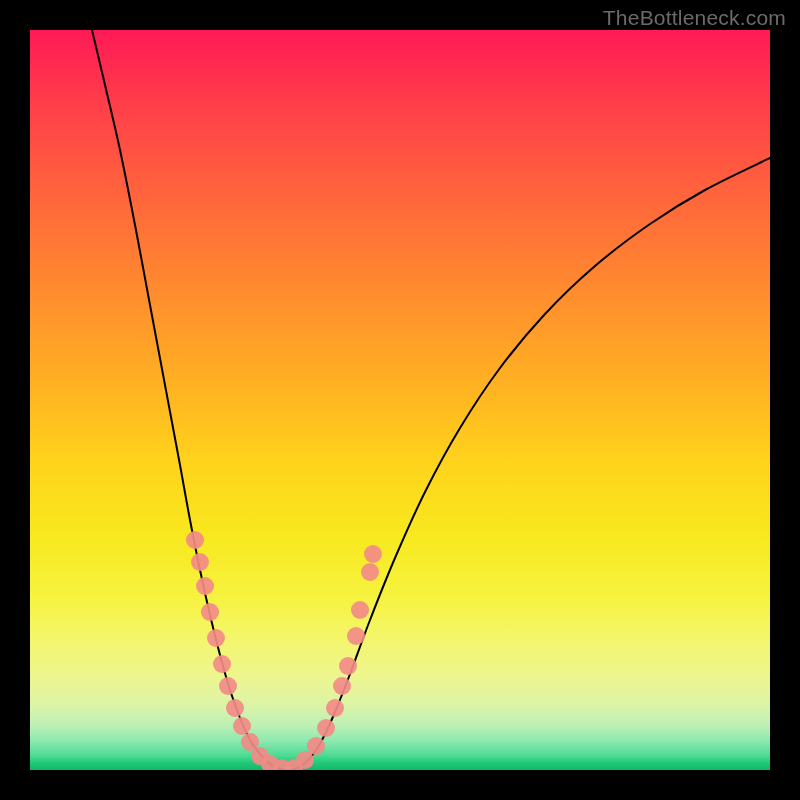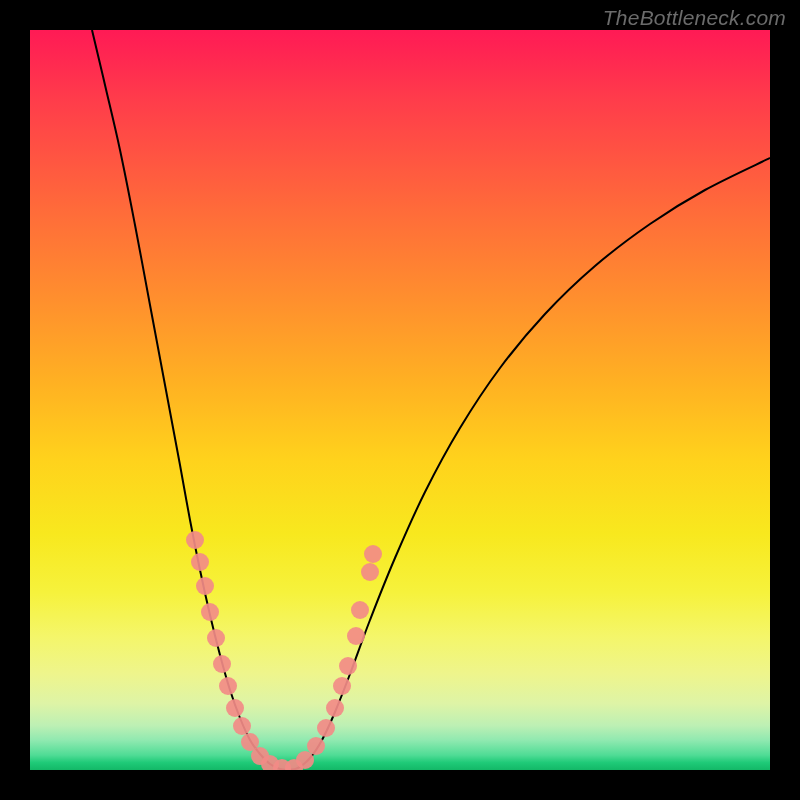--- a/index.html
+++ b/index.html
@@ -51,21 +51,20 @@
     pointer-events: none;
   }
   .watermark {
     position: absolute;
     top: 6px;
     right: 14px;
     color: #6b6b6b;
     font-size: 21px;
     letter-spacing: 0.2px;
     font-weight: 500;
-    font-style: italic;
   }
 </style>
 </head>
 <body>
 
 <div class="frame">
   <div class="plot-area">
     <svg class="curve" viewBox="0 0 740 740" preserveAspectRatio="none">
       <g>
         <path id="curve-left" fill="none" stroke="#000000" stroke-width="2" d="M 62 0 C 64.3 9.9, 70.0 33.4, 75 55 C 80.0 76.6, 84.6 94.8, 90 120 C 95.4 145.2, 99.6 167.1, 105 195 C 110.4 222.9, 114.6 246.2, 120 275 C 125.4 303.8, 129.6 326.2, 135 355 C 140.4 383.8, 145.5 410.7, 150 435 C 154.5 459.3, 156.4 471.1, 160 490 C 163.6 508.9, 166.4 522.9, 170 540 C 173.6 557.1, 176.4 569.7, 180 585 C 183.6 600.3, 186.4 611.5, 190 625 C 193.6 638.5, 196.4 648.7, 200 660 C 203.6 671.3, 206.4 679.0, 210 688 C 213.6 697.0, 216.4 703.5, 220 710 C 223.6 716.5, 226.4 719.7, 230 724 C 233.6 728.3, 236.4 731.3, 240 734 C 243.6 736.7, 246.8 737.9, 250 739 C 253.2 740.1, 256.6 739.8, 258 740"></path>

